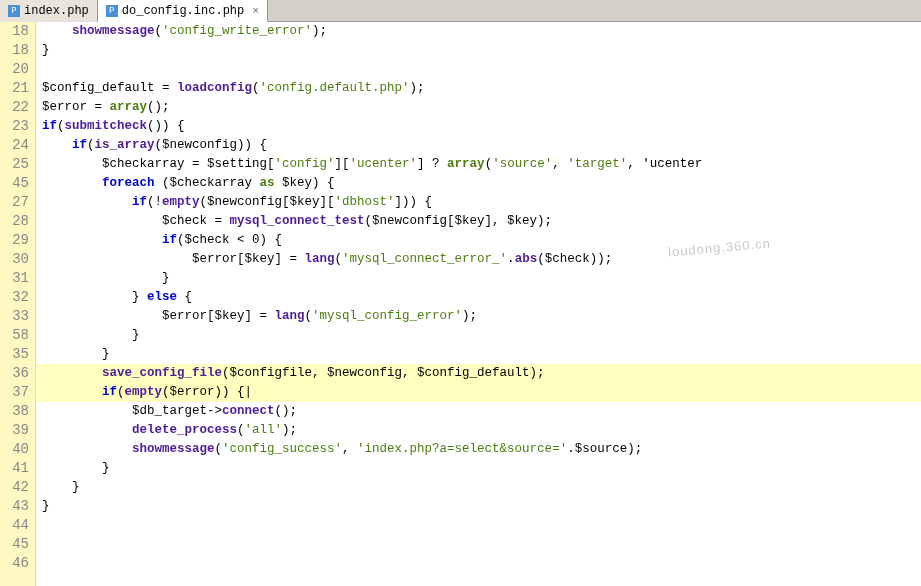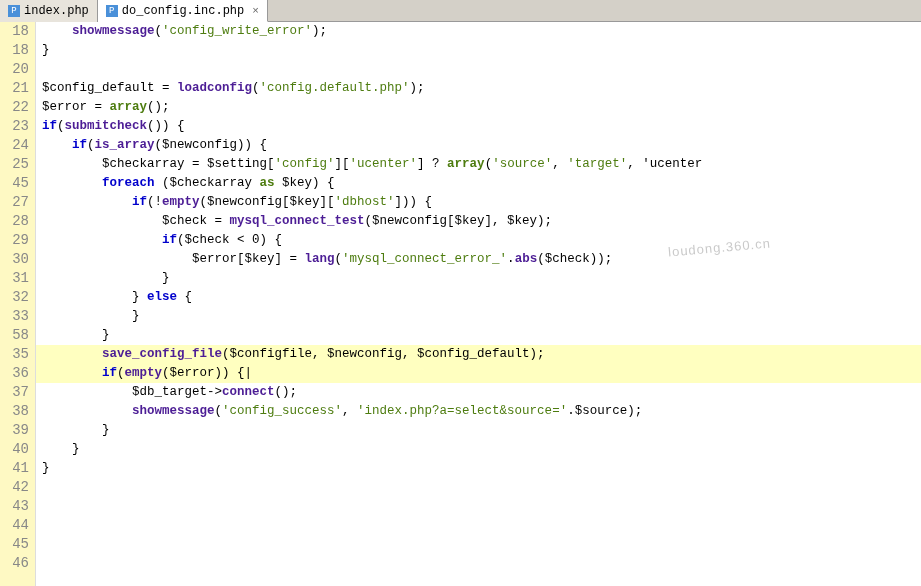--- a/index.html
+++ b/index.html
@@ -160,25 +160,27 @@
       <div class="code-line"><span class="kw">if</span>(<span class="fn">submitcheck</span>()) {</div>
       <div class="code-line">    <span class="kw">if</span>(<span class="fn">is_array</span>($newconfig)) {</div>
       <div class="code-line">        $checkarray = $setting[<span class="str">'config'</span>][<span class="str">'ucenter'</span>] ? <span class="kw2">array</span>(<span class="str">'source'</span>, <span class="str">'target'</span>, 'ucenter</div>
       <div class="code-line">        <span class="kw">foreach</span> ($checkarray <span class="kw2">as</span> $key) {</div>
       <div class="code-line">            <span class="kw">if</span>(!<span class="fn">empty</span>($newconfig[$key][<span class="str">'dbhost'</span>])) {</div>
       <div class="code-line">                $check = <span class="fn">mysql_connect_test</span>($newconfig[$key], $key);</div>
       <div class="code-line">                <span class="kw">if</span>($check &lt; 0) {</div>
       <div class="code-line">                    $error[$key] = <span class="fn">lang</span>(<span class="str">'mysql_connect_error_'</span>.<span class="fn">abs</span>($check));</div>
       <div class="code-line">                }</div>
       <div class="code-line">            } <span class="kw">else</span> {</div>
+      <div class="code-line">                $error[$key] = <span class="fn">lang</span>(<span class="str">'mysql_config_error'</span>);</div>
       <div class="code-line">            }</div>
       <div class="code-line">        }</div>
       <div class="code-line line-highlight">        <span class="fn">save_config_file</span>($configfile, $newconfig, $config_default);</div>
       <div class="code-line line-highlight">        <span class="kw">if</span>(<span class="fn">empty</span>($error)) {|</div>
       <div class="code-line">            $db_target-&gt;<span class="fn">connect</span>();</div>
+      <div class="code-line">            <span class="fn">delete_process</span>(<span class="str">'all'</span>);</div>
       <div class="code-line">            <span class="fn">showmessage</span>(<span class="str">'config_success'</span>, <span class="str">'index.php?a=select&amp;source='</span>.$source);</div>
       <div class="code-line">        }</div>
       <div class="code-line">    }</div>
       <div class="code-line">}</div>
       <div class="code-line">&nbsp;</div>
     </div>
 </div>
 
 <div class="watermark">loudong.360.cn</div>
 

